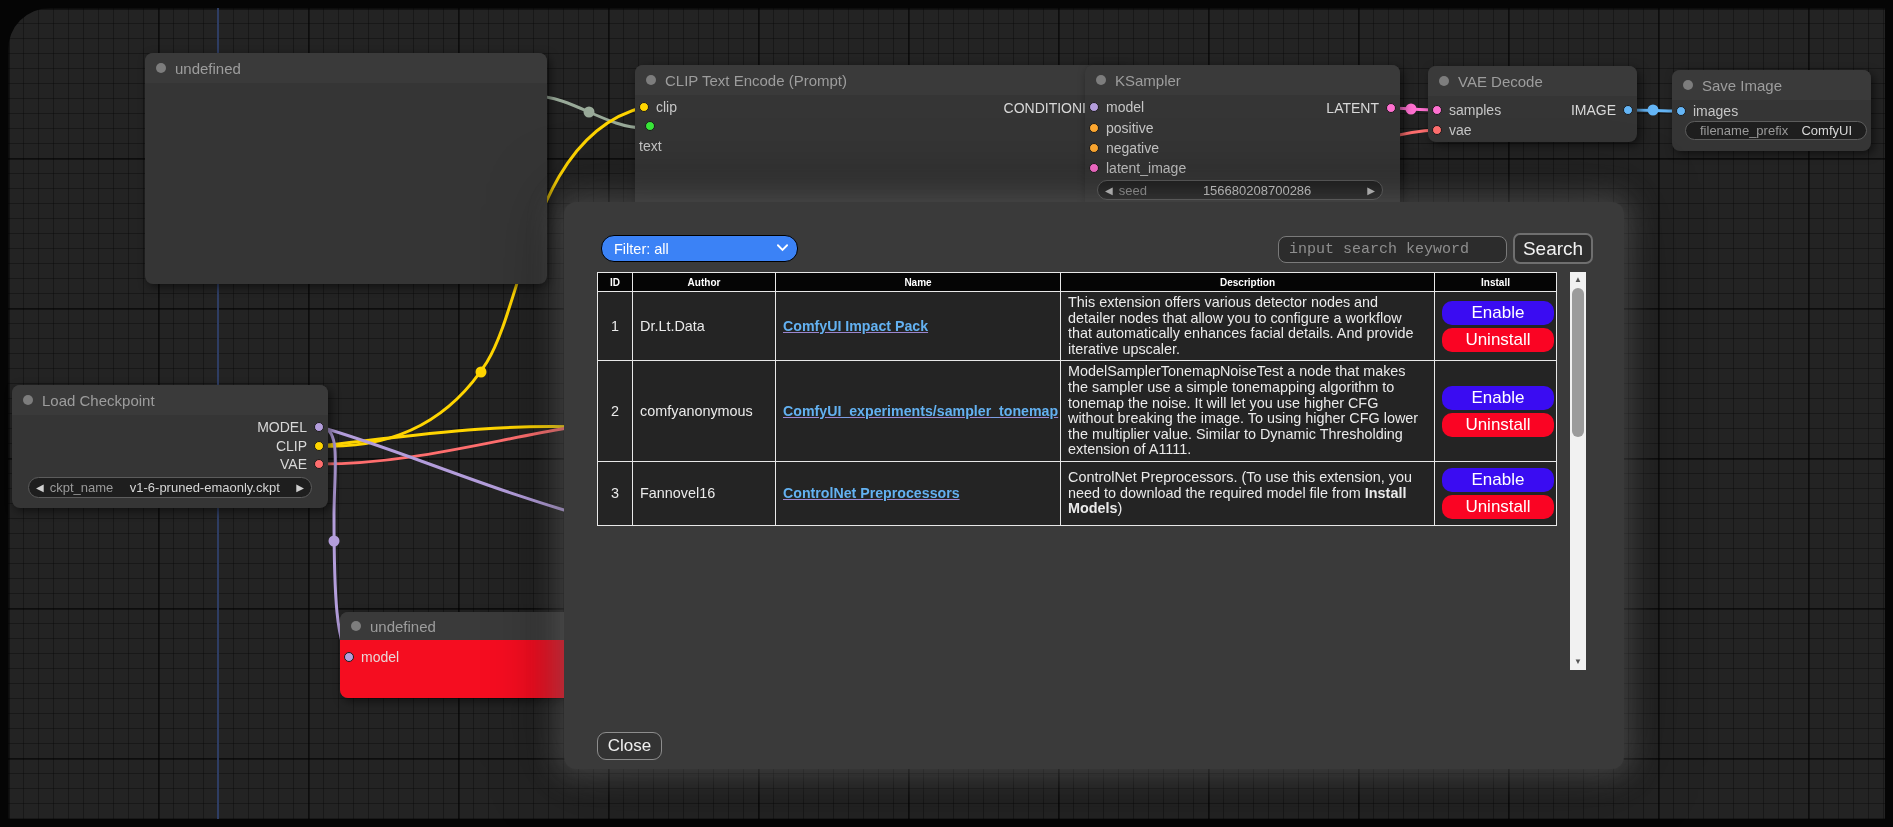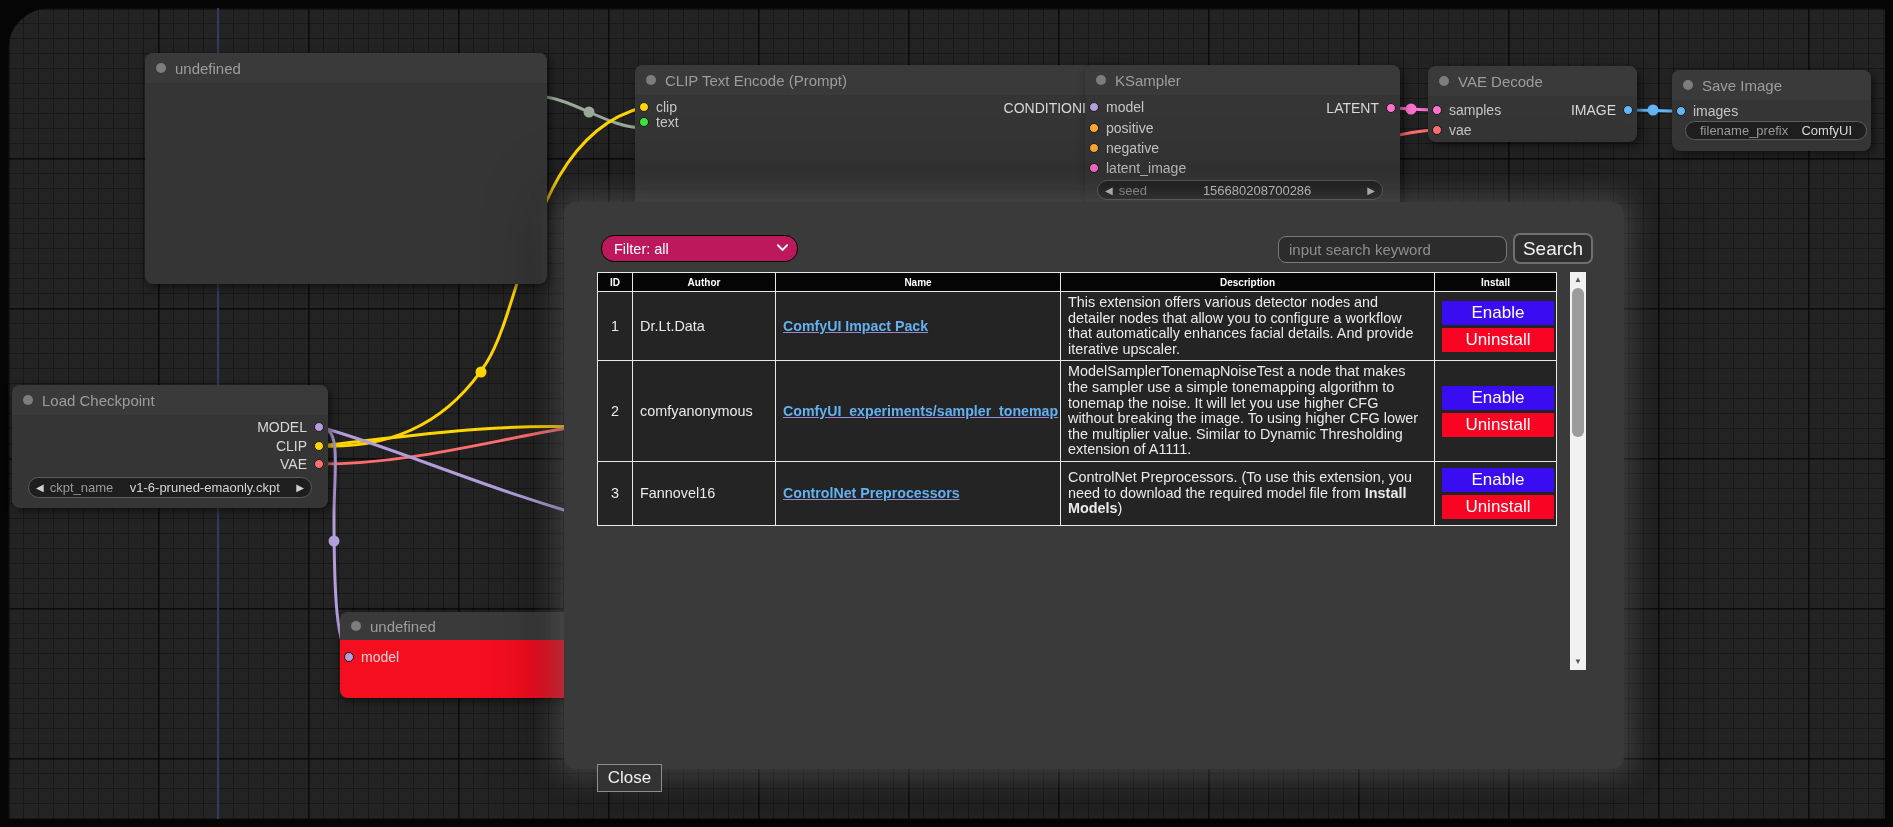--- a/index.html
+++ b/index.html
@@ -47,62 +47,62 @@
   .widget .w-value { flex:1; text-align:center; color:#d6d6d6; }
   .widget .w-arrow { color:#cfcfcf; font-size:10px; }
   .widget.no-arrows { justify-content:space-between; padding:0 14px; }
   .widget.no-arrows .w-value { flex:0 0 auto; }
 
   
   .modal { position:absolute; left:564px; top:202px; width:1060px; height:567px;
            background:#3a3a3a; border-radius:12px; z-index:10;
            box-shadow:0 0 30px 8px rgba(215,215,215,.22), 0 0 70px rgba(0,0,0,.55); }
   .filter-wrap { position:absolute; left:37px; top:33px; width:197px; height:27px; }
-  select.filter { width:100%; height:100%; background:#be185d; color:#fff;
+  select.filter { width:100%; height:100%; background:#3b82f6; color:#fff;
                   border:1px solid #000; border-radius:13px; font-size:14.5px;
                   padding:0 28px 0 12px; appearance:none; -webkit-appearance:none;
                   font-family:"Liberation Sans",sans-serif; }
   .filter-chevron { position:absolute; right:10px; top:9px; width:11px; height:8px; pointer-events:none; }
   .search-input { position:absolute; left:714px; top:34px; width:229px; height:27px;
                   background:#2c2c2c; border:1px solid #7a7a7a; border-radius:8px;
                   color:#ddd; font-size:15px; padding:0 10px;
-                  font-family:Liberation Sans, sans-serif; }
+                  font-family:Liberation Mono, monospace; }
   .search-input::placeholder { color:#8f8f8f; }
   .search-btn { position:absolute; left:949px; top:31px; width:80px; height:31px;
                 background:#2e2e2e; border:2px solid #6f6f6f; border-radius:7px;
                 color:#f2f2f2; font-size:19px; font-family:"Liberation Sans",sans-serif; }
 
   .scroll-area { position:absolute; left:33px; top:70px; width:989px; height:398px; }
   table.ext { border-collapse:collapse; width:959px; table-layout:fixed;
               font-size:14.4px; color:#eaeaea; }
   table.ext th { background:#050505; color:#fff; font-weight:bold; font-size:10px;
                  border:1px solid #e8e8e8; height:19px; padding:1px 4px; }
   table.ext td { background:#242424; border:1px solid #e8e8e8; padding:3px 7px;
                  vertical-align:middle; }
   td.c-id { text-align:center; }
   td.c-desc { line-height:15.6px; padding:2px 6px; }
   a.ext-link { color:#63b1f1; font-weight:bold; font-size:14.2px;
                text-decoration:underline; text-decoration-color:#9a86cf; white-space:nowrap; }
   td.c-install { text-align:center; }
   .btn-enable, .btn-uninstall { display:block; width:112px; height:24px; margin:3px auto;
-               border:none; border-radius:1px; color:#fff; font-size:17px;
+               border:none; border-radius:10px; color:#fff; font-size:17px;
                font-family:"Liberation Sans",sans-serif; line-height:22px; }
   .btn-enable { background:#3a0cf2; }
   .btn-uninstall { background:#fa0423; }
 
   .sbar { position:absolute; right:0; top:0; width:16px; height:398px; background:#f1f1f1; }
   .sbar-btn { position:absolute; left:0; width:16px; height:16px; background:#f1f1f1;
               color:#555; font-size:8px; text-align:center; line-height:16px; }
   .sbar-btn.up { top:0; } .sbar-btn.down { bottom:0; }
   .sbar-thumb { position:absolute; left:2px; top:16px; width:12px; height:149px;
                 background:#9b9b9b; border-radius:6px; }
 
   .close-btn { position:absolute; left:33px; top:530px; width:65px; height:28px;
-               background:#333; border:1px solid #8d8d8d; border-radius:0;
-               color:#f0f0f0; font-size:17px; font-family:"Liberation Sans",sans-serif;margin-top:32px; }
+               background:#333; border:1px solid #8d8d8d; border-radius:9px;
+               color:#f0f0f0; font-size:17px; font-family:"Liberation Sans",sans-serif; }
 </style>
 </head>
 <body>
 
 <div class="canvas"></div>
 <div class="axis-line"></div>
 
 <svg class="wires" width="1893" height="827">
   <g fill="none" stroke-width="3">
     <path d="M 534 96 C 572 96 606 128 644 128" stroke="#99aa99"></path>
@@ -137,21 +137,21 @@
 <div class="node" style="left:635px; top:65px; width:493px; height:140px; border-radius:8px 8px 0 0;">
   <div class="node-header">
     <span class="title-dot"></span>
     <span>CLIP Text Encode (Prompt)</span>
   </div>
   <div class="node-body">
     <div class="slot in" style="top:5px;">
       <span class="pdot" style="background:#ffd500;"></span>
       <span class="slot-label">clip</span>
     </div>
-    <div class="slot in" style="top:20px;">
+    <div class="slot in" style="top:26px;flex-direction:column;">
       <span class="pdot" style="background:#39e639;"></span>
       <span class="slot-label">text</span>
     </div>
     <div class="slot out" style="top:6px;">
       <span class="slot-label">CONDITIONING</span>
       <span class="pdot" style="background:#ffa931;"></span>
     </div>
   </div>
 </div>
 

